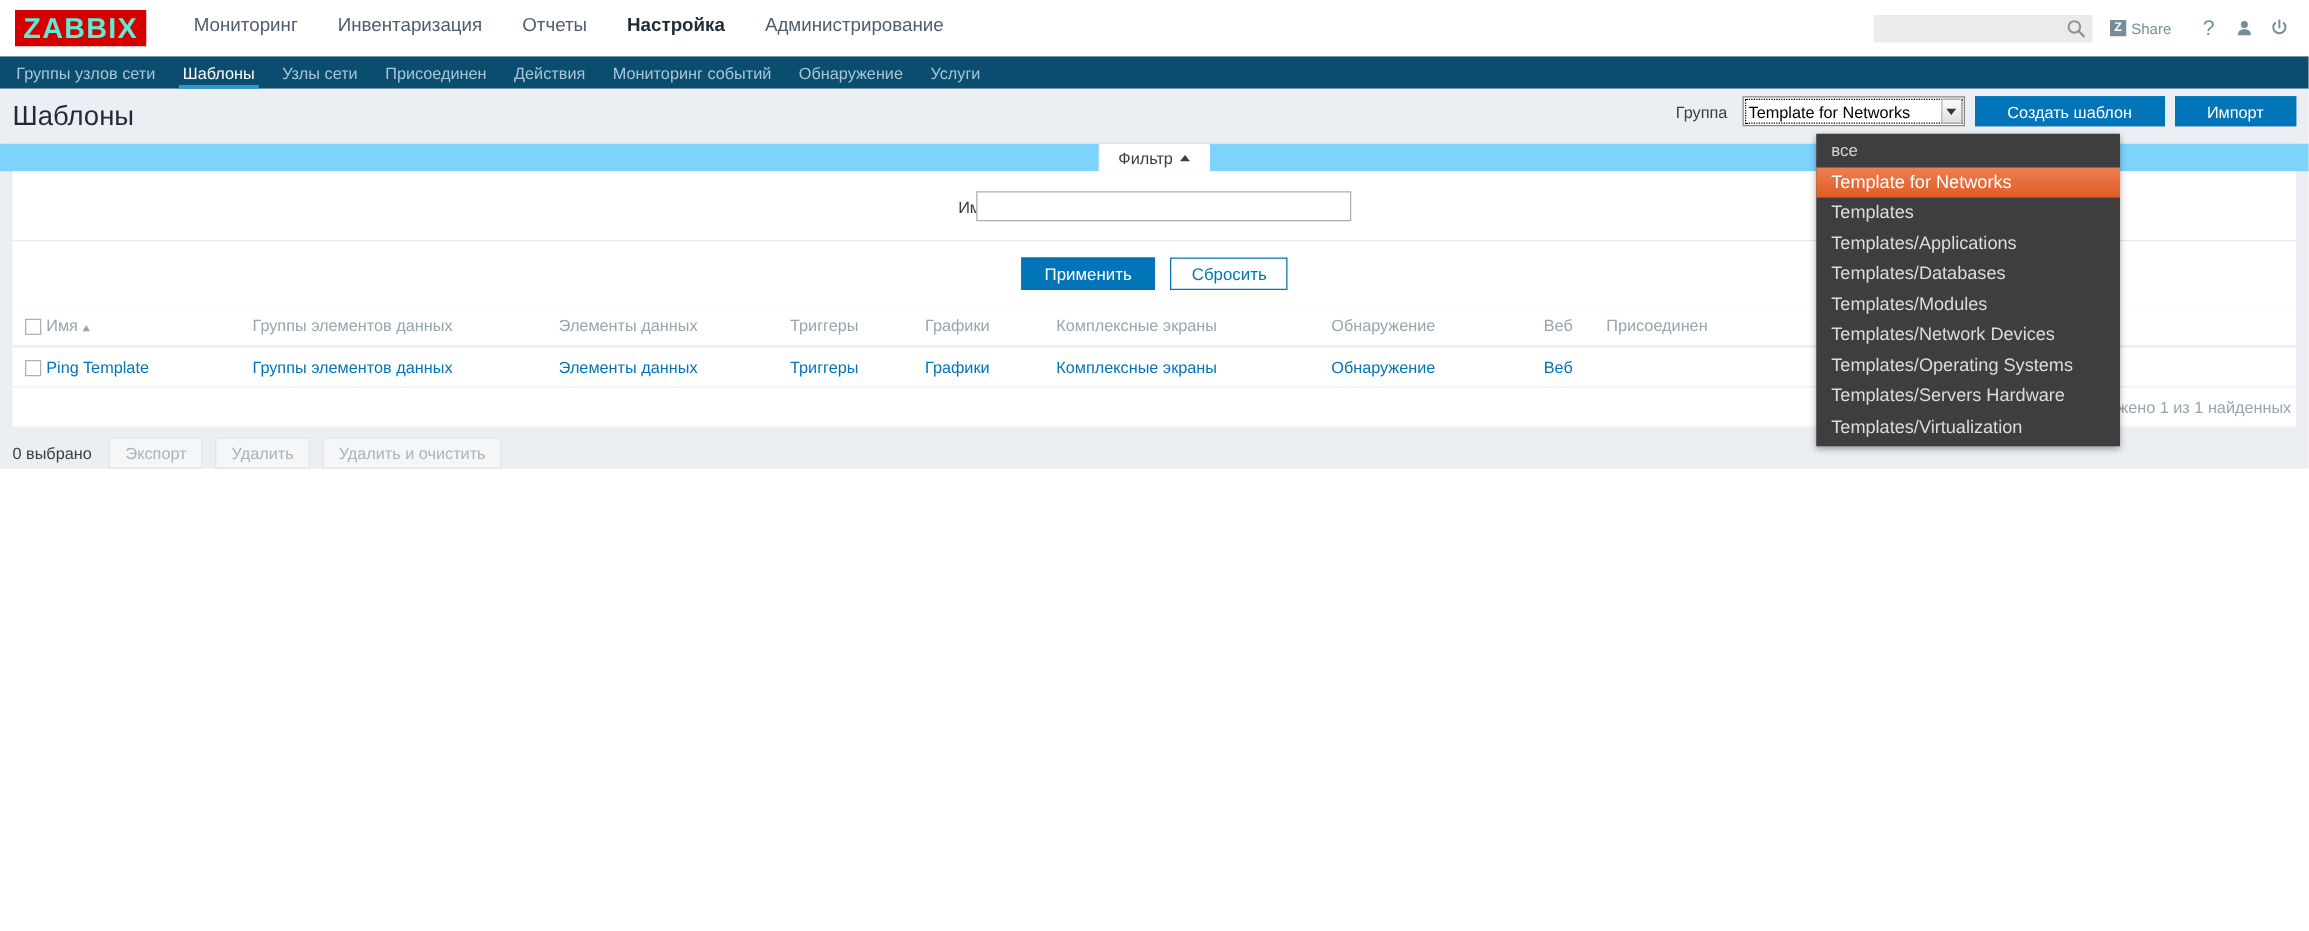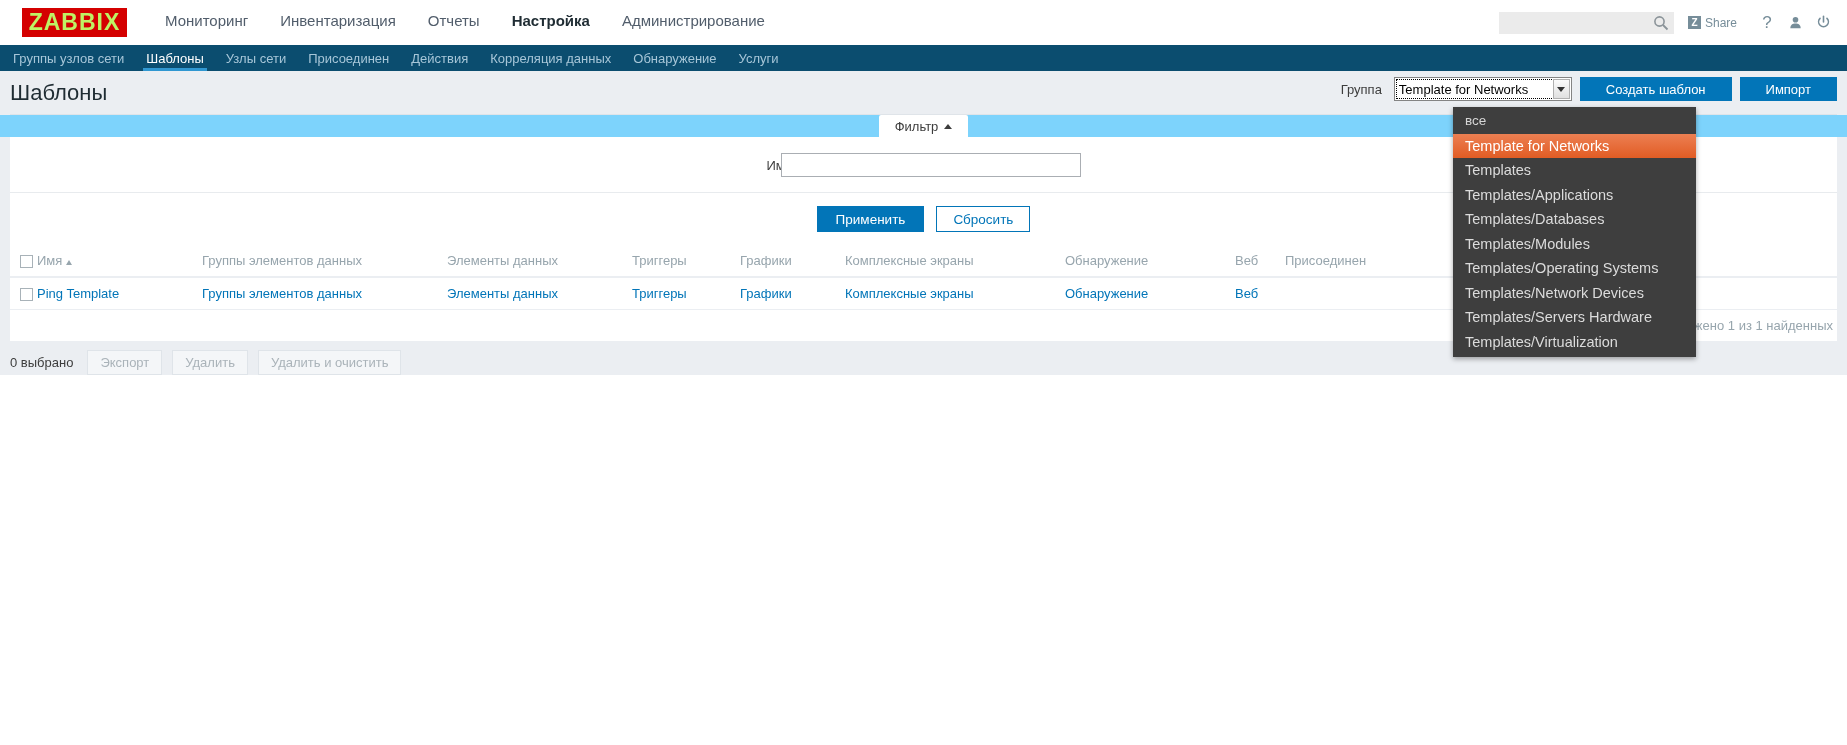--- a/index.html
+++ b/index.html
@@ -13,22 +13,22 @@
     overflow:hidden;
   }
 
   
   .topbar {
     height:45px; background:#ffffff;
     display:flex; align-items:center;
     position:relative;
   }
   .logo {
-    width:105px; height:29px; margin-left:22px; margin-right:22px;
-    background:#d40000; color:#bef264;
+    width:105px; height:29px; margin-left:12px; margin-right:22px;
+    background:#d40000; color:#5eead4;
     font-weight:bold; font-size:23px; letter-spacing:1px;
     display:flex; align-items:center; justify-content:center;
     font-family:"Liberation Sans", sans-serif;
   }
   .mainnav { display:flex; align-items:center; height:45px; }
   .mainnav .item {
     padding:0 16px; height:50px; line-height:45px;
     font-size:15px; color:#515d6b; cursor:pointer;
     position:relative;
   }
@@ -286,21 +286,21 @@
     </div>
   </div>
 </div>
 
 <div class="subnav">
   <div class="sitem">Группы узлов сети</div>
   <div class="sitem selected">Шаблоны</div>
   <div class="sitem">Узлы сети</div>
   <div class="sitem">Присоединен</div>
   <div class="sitem">Действия</div>
-  <div class="sitem">Корреляция данных</div>
+  <div class="sitem">Мониторинг событий</div>
   <div class="sitem">Обнаружение</div>
   <div class="sitem">Услуги</div>
 </div>
 
 <div class="pagearea">
 
   <div class="pagehead">
     <div class="pagetitle">Шаблоны</div>
 
     <div class="pagehead-right">
@@ -405,17 +405,17 @@
   </div>
 </div>
 
 <div class="dropdown">
   <div class="dd-item first">все</div>
   <div class="dd-item highlight">Template for Networks</div>
   <div class="dd-item">Templates</div>
   <div class="dd-item">Templates/Applications</div>
   <div class="dd-item">Templates/Databases</div>
   <div class="dd-item">Templates/Modules</div>
+  <div class="dd-item">Templates/Network Devices</div>
   <div class="dd-item">Templates/Operating Systems</div>
-  <div class="dd-item">Templates/Network Devices</div>
   <div class="dd-item">Templates/Servers Hardware</div>
   <div class="dd-item">Templates/Virtualization</div>
 </div>
 
 </body></html>

